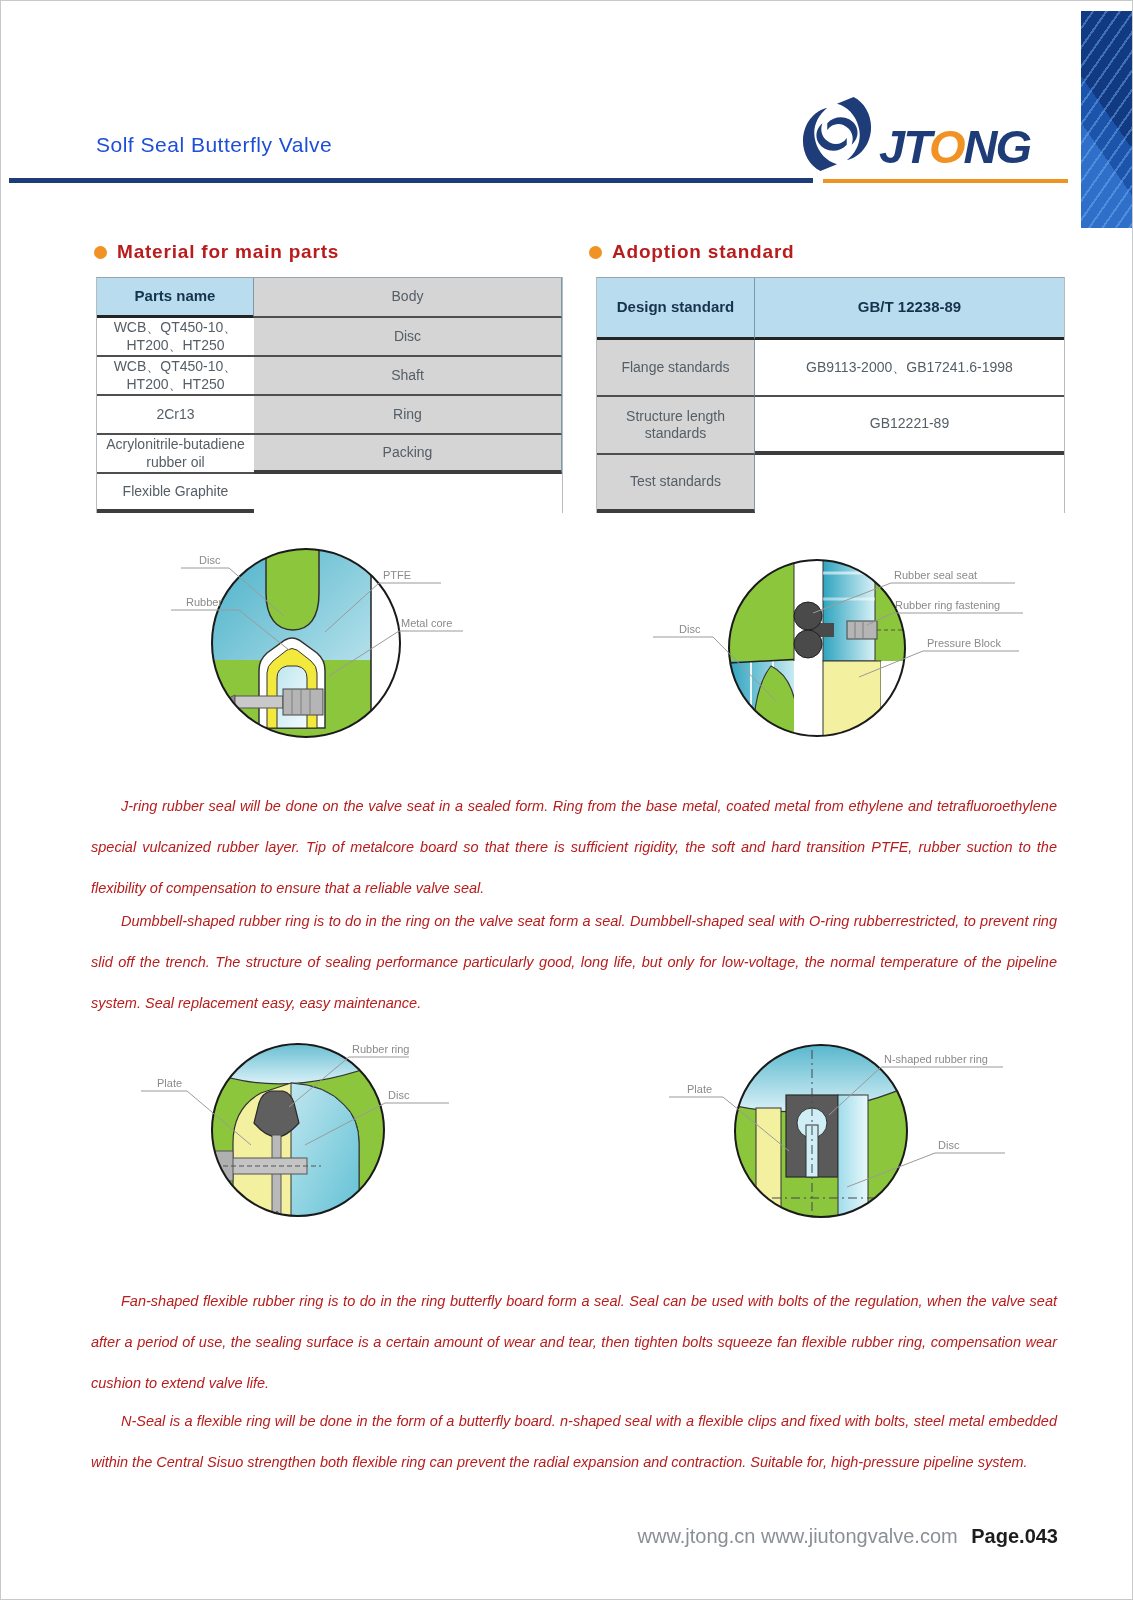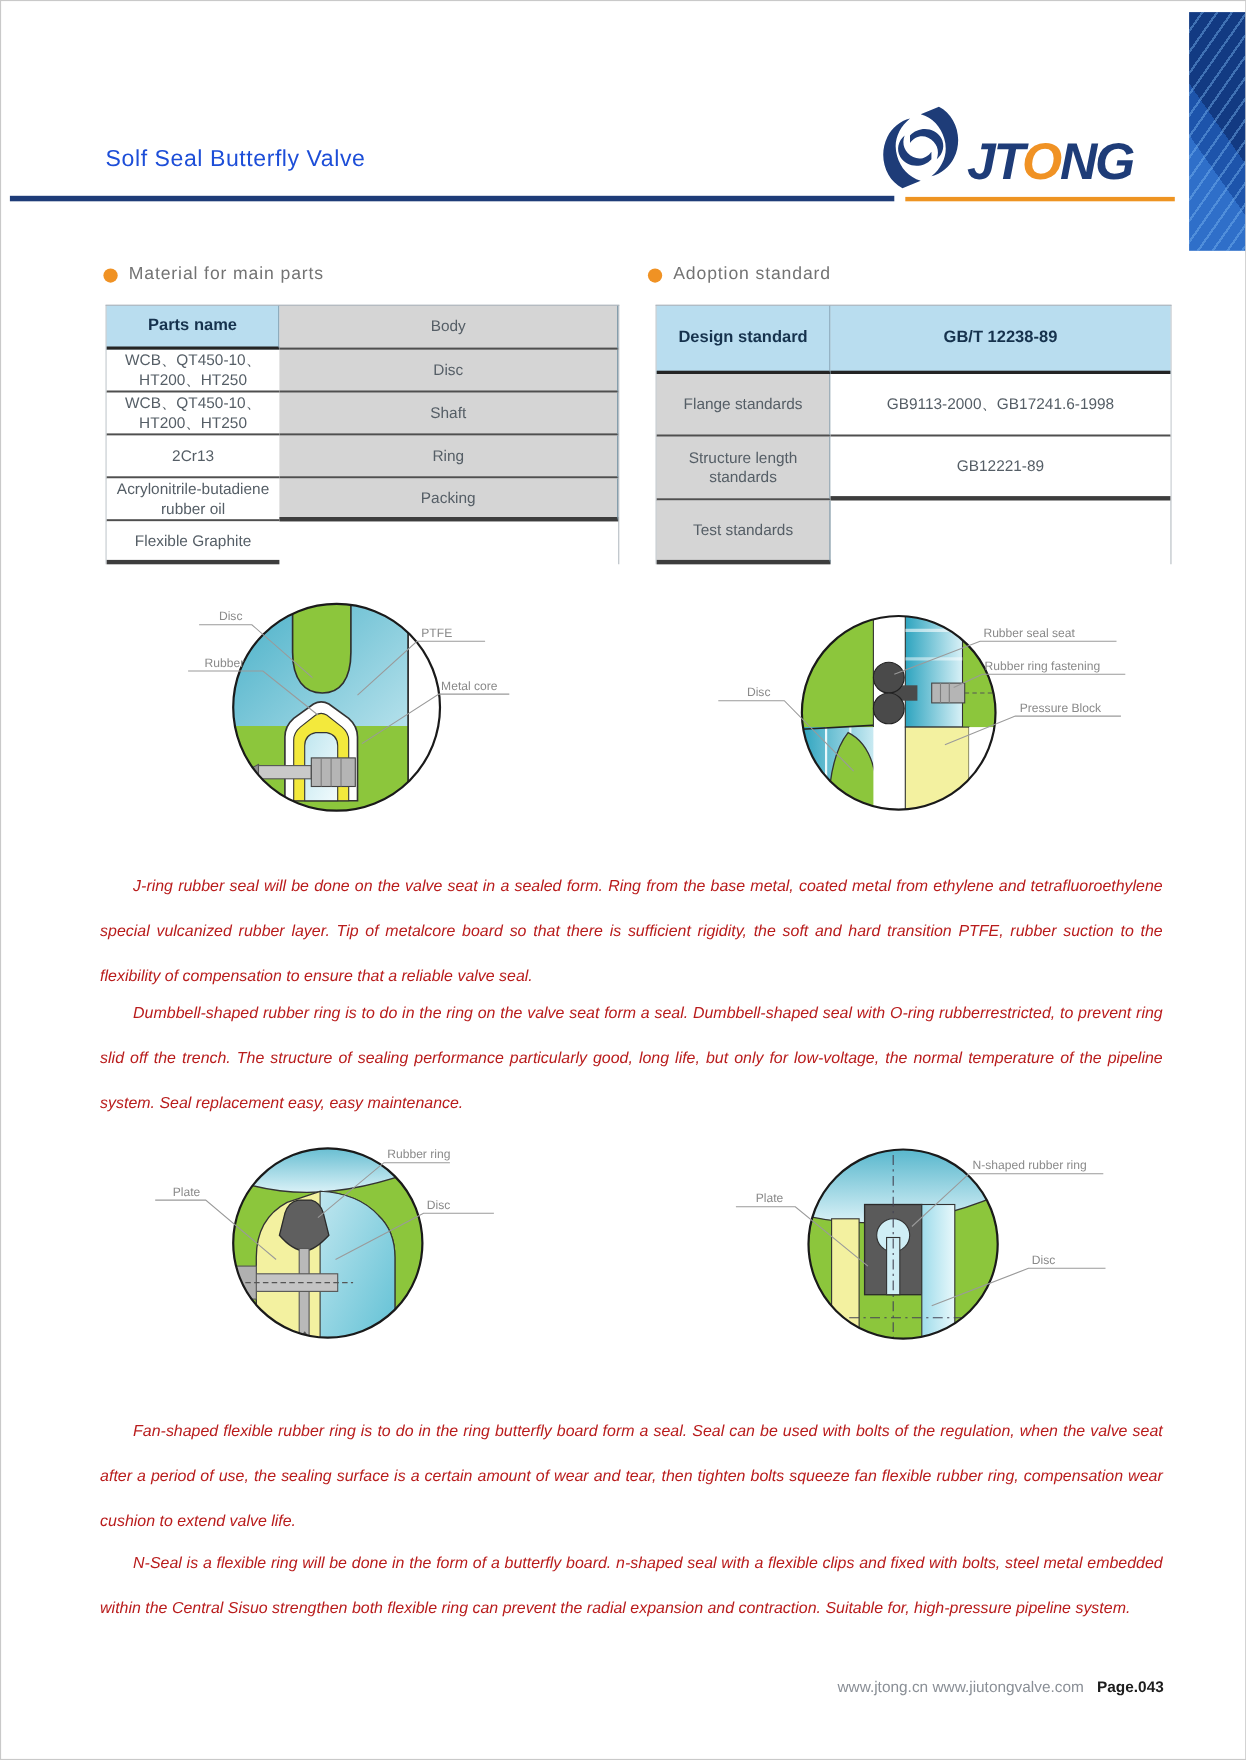--- a/index.html
+++ b/index.html
@@ -13,41 +13,41 @@
   .logo{position:absolute;left:798px;top:92px;display:flex;align-items:center;}
   .brand-text{font-size:47px;font-weight:bold;font-style:italic;color:#1e3c78;letter-spacing:-2px;margin-left:4px;margin-top:24px;}
   .brand-text .o{color:#f09224;}
   .band{position:absolute;left:1080px;top:10px;width:53px;height:217px;
         background:
           repeating-linear-gradient(125deg,rgba(120,180,240,.0) 0 9px,rgba(120,180,240,.45) 9px 11px),
           linear-gradient(55deg,#2f6fc9 0 36%,#1d54ab 36% 52%,#123a82 52%);}
   
   .sect{position:absolute;display:flex;align-items:center;}
   .sect .dot{width:13px;height:13px;border-radius:50%;background:#f09224;margin-right:10px;}
-  .sect .txt{font-size:16px;font-weight:normal;color:#737373;letter-spacing:.8px;}
+  .sect .txt{font-size:19px;font-weight:bold;color:#b91c1c;letter-spacing:.8px;}
   
   .tbl{position:absolute;display:grid;border-top:1px solid #9aa4ac;border-left:1px solid #b5bcc2;border-right:1px solid #b5bcc2;}
   .tbl-left{left:95px;top:276px;width:465px;grid-template-columns:157px 308px;grid-template-rows:40px 39px 39px 39px 39px 39px;}
   .tbl-right{left:595px;top:276px;width:467px;grid-template-columns:158px 309px;grid-template-rows:62px 57px 58px 58px;}
   .cell{display:flex;align-items:center;justify-content:center;text-align:center;
         font-size:14px;color:#555e66;border-bottom:2px solid #4f4f4f;padding:2px 6px;box-sizing:border-box;line-height:1.25;}
   .th{background:#b9ddef;font-weight:bold;color:#16324d;font-size:15px;border-bottom:3px solid #242424;}
   .cl{background:#d5d5d5;}
   .cr{background:#fff;}
   .colsep{border-right:1px solid #7d98a8;}
   .tbl .cell:nth-last-child(-n+2){border-bottom:4px solid #3d3d3d;}
   
   .para{position:absolute;left:90px;width:966px;font-size:14.5px;color:#b91c1c;
         line-height:41px;text-align:justify;text-indent:30px;font-style:italic;}
   
   .diag{position:absolute;}
   svg text{font-family:"Liberation Sans",sans-serif;font-size:11px;fill:#8a8a8a;}
   .ldr{fill:none;stroke:#9a9a9a;stroke-width:1;}
   
-  .footer{position:absolute;left:560px;top:1524px;width:497px;text-align:right;font-size:14px;color:#8a8f96;}
+  .footer{position:absolute;left:560px;top:1524px;width:497px;text-align:right;font-size:20px;color:#8a8f96;}
   .footer .pg{font-weight:bold;color:#1d1d1d;margin-left:8px;}
 </style>
 </head>
 <body>
 
 <div id="page">
 
   <div class="page-title">Solf Seal Butterfly Valve</div>
   <div class="rule-blue"></div>
   <div class="rule-orange"></div>

